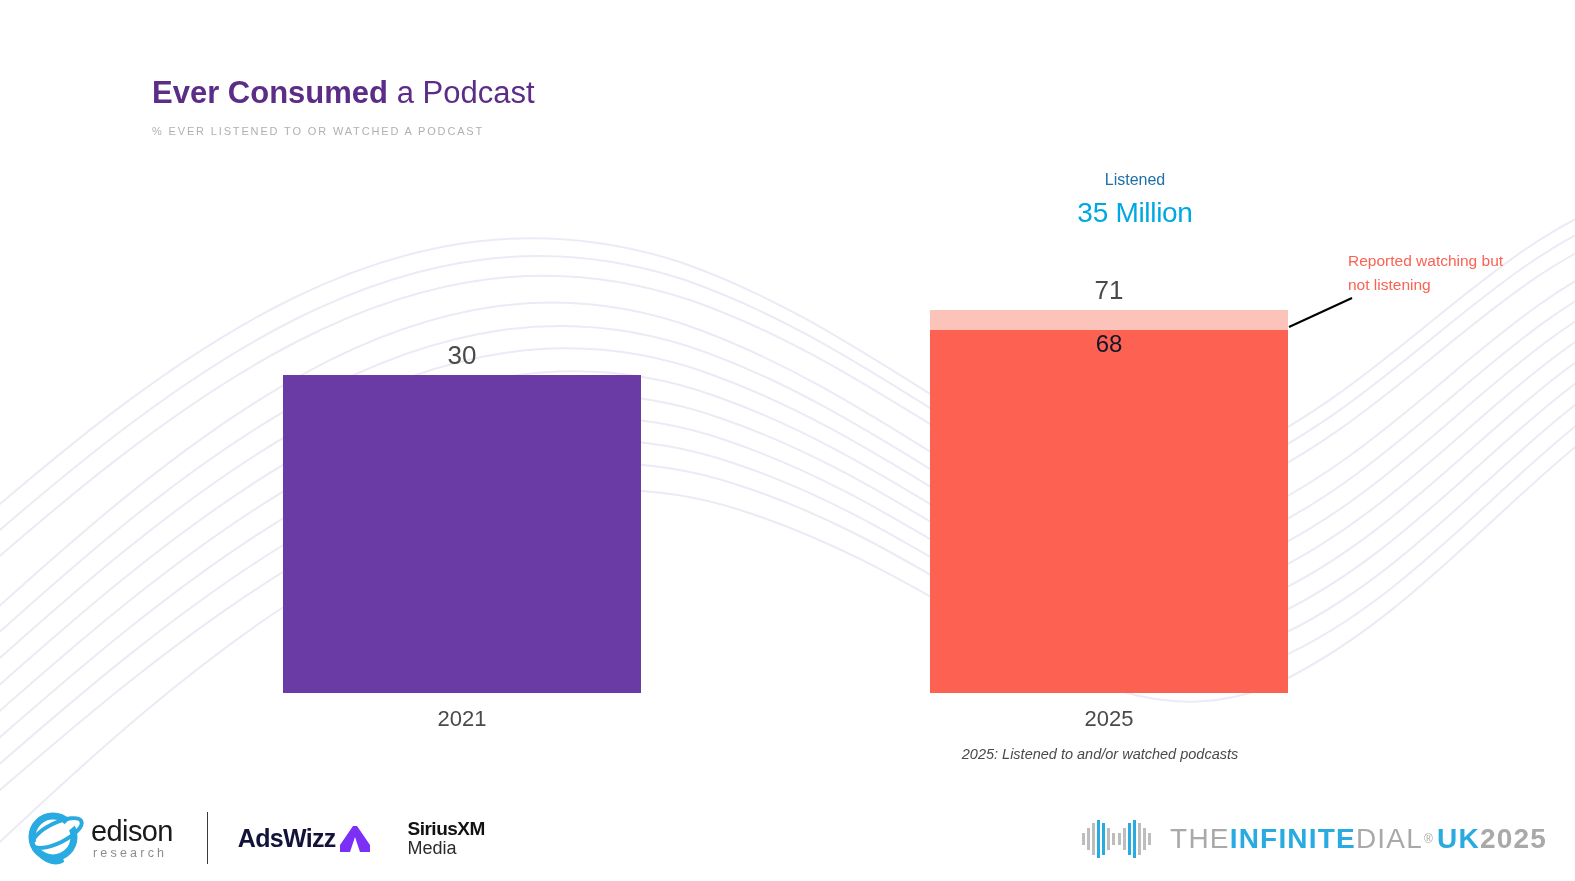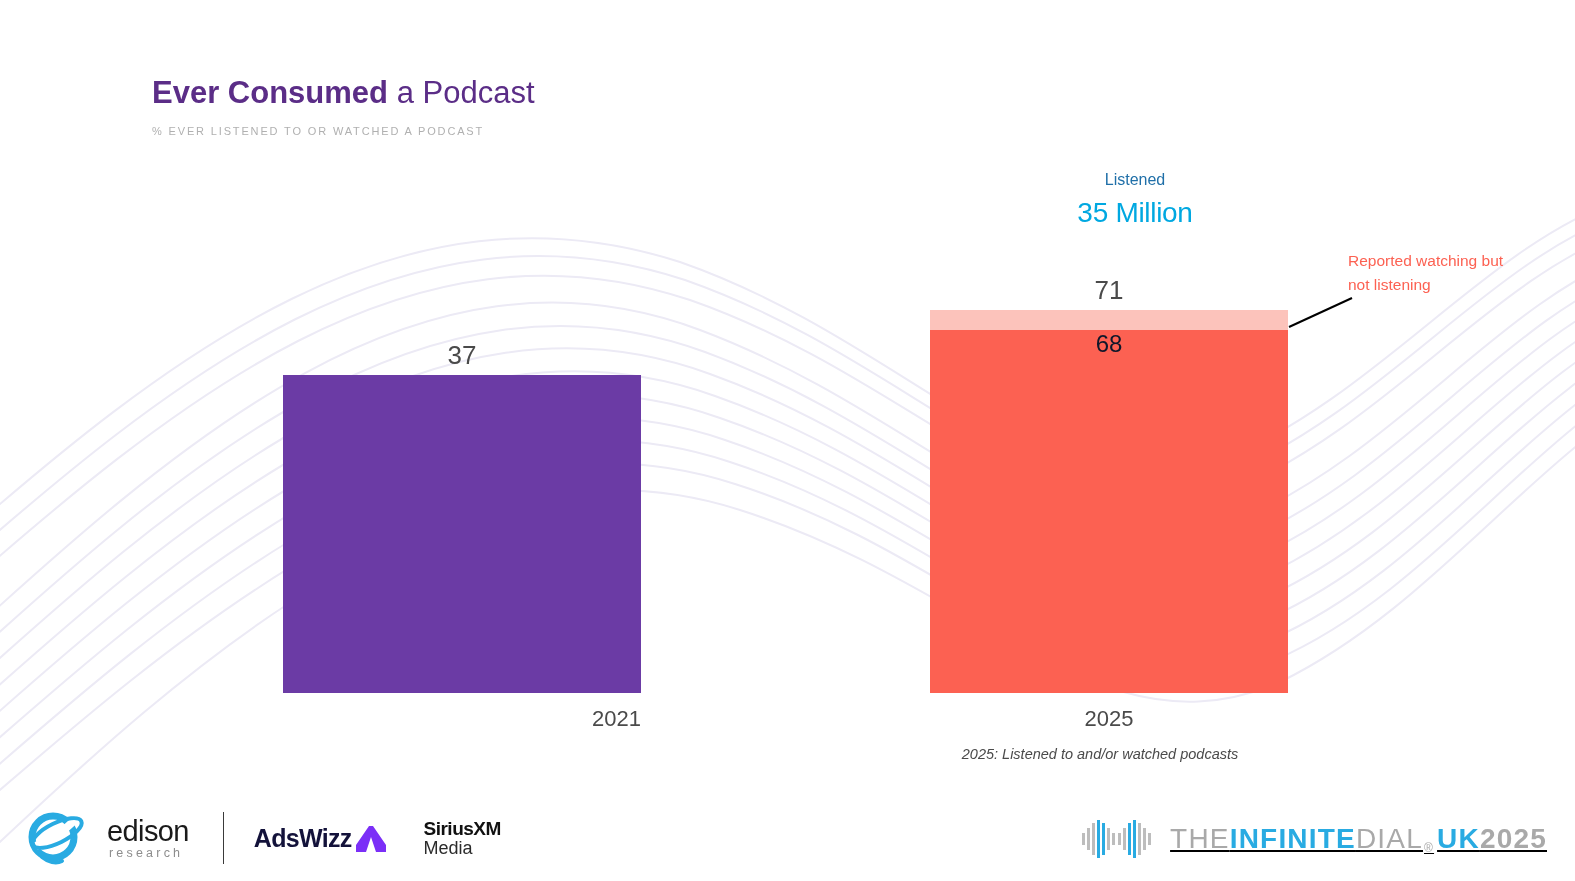--- a/index.html
+++ b/index.html
@@ -138,21 +138,21 @@
     top: 340px;
     width: 358px;
   }
   #bar-2021-value-label { top: 0px; }
   #bar-2021-segment {
     top: 35px;
     width: 358px;
     height: 318px;
     background: #6b3ba5;
   }
-  #bar-2021-category-label { top: 366px; text-align: right; }
+  #bar-2021-category-label { top: 366px; }
 
   
   #group-2025 {
     left: 930px;
     top: 275px;
     width: 358px;
   }
   #bar-2025-value-label { top: 0px; }
   #bar-2025-segment-watch-only {
     top: 35px;
@@ -217,21 +217,21 @@
     bottom: 12px;
     display: flex;
     align-items: center;
     height: 62px;
   }
   #edison-logo {
     display: flex;
     align-items: center;
   }
   #edison-wordmark {
-    margin-left: 19px;
+    margin-left: 3px;
     line-height: 1;
   }
   #edison-name {
     font-size: 29px;
     color: #1a1a1a;
     letter-spacing: -0.6px;
     display: block;
   }
   #edison-sub {
     font-size: 12.5px;
@@ -280,22 +280,21 @@
     bottom: 18px;
     display: flex;
     align-items: center;
   }
   #infinite-dial-wordmark {
     font-size: 28px;
     letter-spacing: 1.2px;
     margin-left: 14px;
     white-space: nowrap;
     display: flex;
-    align-items: flex-end;
-    text-decoration: underline;
+    align-items: center;
   }
   .wm-grey { color: #a9a9a9; }
   .wm-blue { color: #29abe2; font-weight: bold; }
   .wm-grey-bold { color: #a9a9a9; font-weight: bold; }
   .wm-reg {
     font-size: 12px;
     color: #a9a9a9;
     vertical-align: super;
     margin-left: 1px;
     margin-right: 3px;
@@ -329,21 +328,21 @@
   </div>
 
   <div id="estimate-block">
     <div id="estimate-label">Listened</div>
     <div id="estimate-value">35 Million</div>
   </div>
 
   <div id="plot">
 
     <div id="group-2021" class="bar-group">
-      <div id="bar-2021-value-label" class="bar-total-label">37</div>
+      <div id="bar-2021-value-label" class="bar-total-label">30</div>
       <div id="bar-2021-segment" class="bar-seg"></div>
       <div id="bar-2021-category-label" class="bar-cat-label">2021</div>
     </div>
 
     <div id="group-2025" class="bar-group">
       <div id="bar-2025-value-label" class="bar-total-label">71</div>
       <div id="bar-2025-segment-watch-only" class="bar-seg"></div>
       <div id="bar-2025-segment-listened" class="bar-seg"></div>
       <div id="bar-2025-inner-label" class="bar-inner-label">68</div>
       <div id="bar-2025-category-label" class="bar-cat-label">2025</div>

